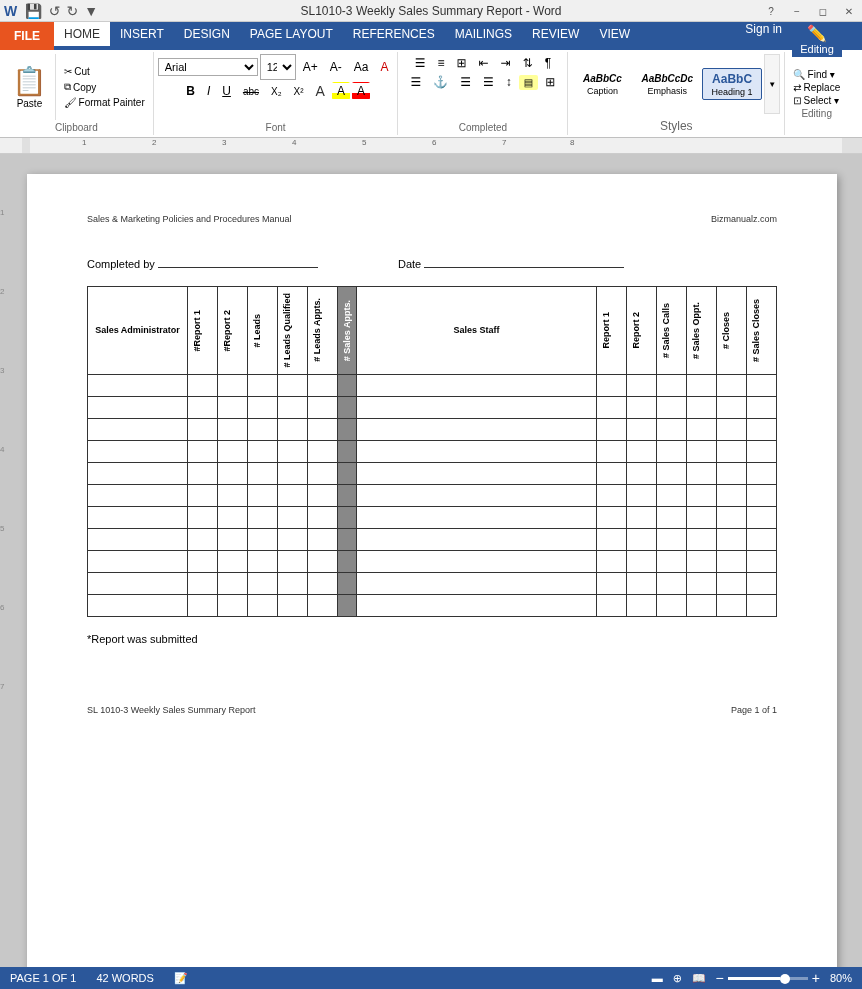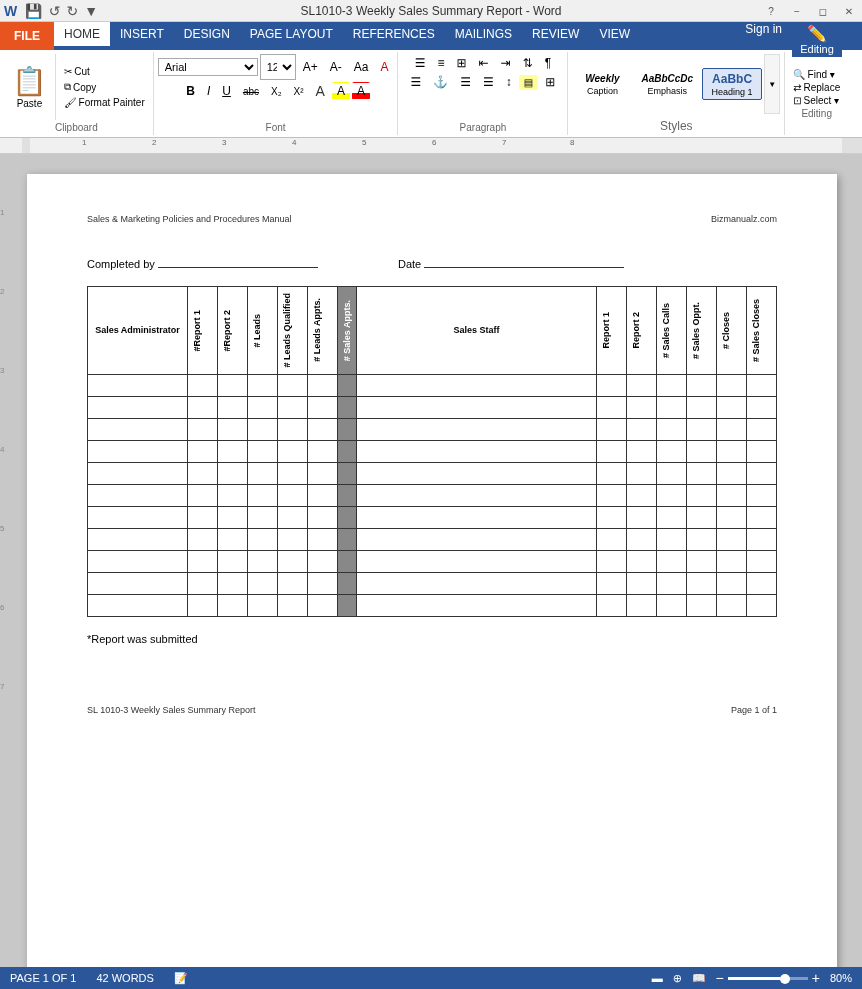--- a/index.html
+++ b/index.html
@@ -520,27 +520,27 @@
     </div>
     <div class="font-row2">
       <button class="font-btn">☰</button>
       <button class="font-btn">⚓</button>
       <button class="font-btn">☰</button>
       <button class="font-btn">☰</button>
       <button class="font-btn">↕</button>
       <button class="font-btn" style="background:#ffff99;font-size:10px;">▤</button>
       <button class="font-btn">⊞</button>
     </div>
-    <div class="ribbon-group-label">Paragraph</div>
+    <div class="ribbon-group-label">Completed</div>
   </div>
 
   <div class="styles-group">
     <div class="styles-row">
       <div class="style-btn">
-        <span class="style-preview" style="font-size:10px;font-style:italic;">Weekly</span>
+        <span class="style-preview" style="font-size:10px;font-style:italic;">AaBbCc</span>
         <span style="font-size:9px;">Caption</span>
       </div>
       <div class="style-btn">
         <span class="style-preview" style="font-size:10px;font-style:italic;">AaBbCcDc</span>
         <span style="font-size:9px;">Emphasis</span>
       </div>
       <div class="style-btn active">
         <span class="style-preview" style="font-size:12px;font-weight:bold;color:#2b579a;">AaBbC</span>
         <span style="font-size:9px;">Heading 1</span>
       </div>

